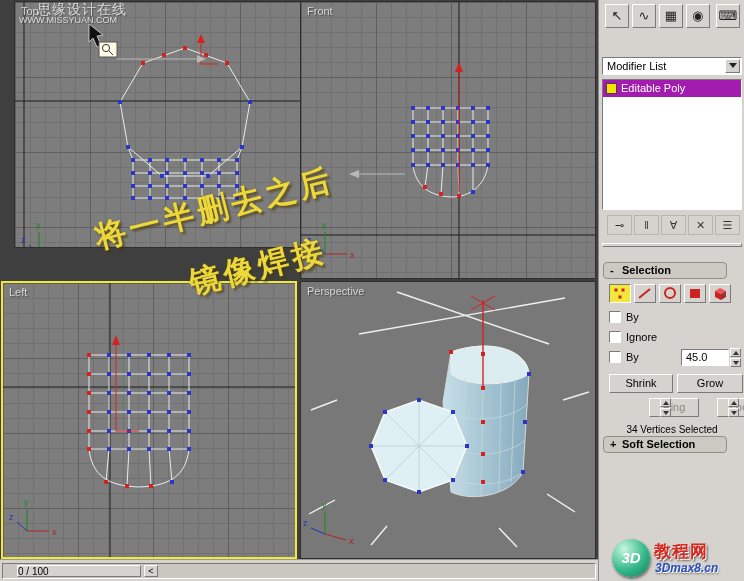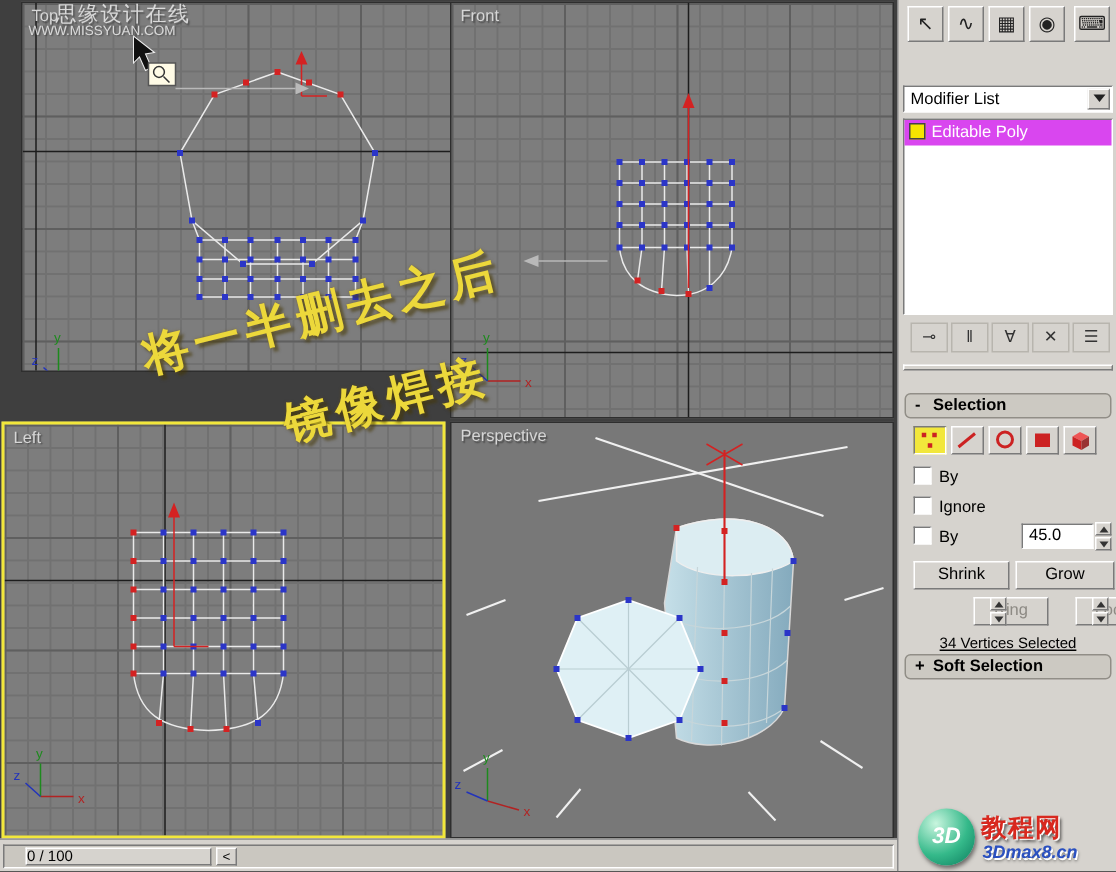--- a/index.html
+++ b/index.html
@@ -41,39 +41,39 @@
            border-left:1px solid #8a8a8a; overflow:hidden; font-size:11px; color:#000; }
   .raised { background:#d6d3ce; border:1px solid; border-color:#ffffff #7a7a7a #7a7a7a #ffffff; }
   .sunken { background:#ffffff; border:1px solid; border-color:#7a7a7a #ffffff #ffffff #7a7a7a; }
   .tool-btn { position:absolute; width:24px; height:24px; text-align:center; line-height:22px;
               font-size:13px; color:#222; cursor:default; }
   .stack-btn { position:absolute; width:25px; height:20px; text-align:center; line-height:18px;
                font-size:11px; color:#333; background:#d6d3ce; border:1px solid #b8b5ae; }
   .field-text { position:absolute; left:4px; top:2px; white-space:nowrap; }
   .combo-arrow-btn { position:absolute; right:1px; top:1px; width:15px; height:14px;
                      text-align:center; line-height:13px; font-size:8px; }
-  .rollout { position:absolute; left:4px; width:138px; height:17px; background:#ccc9c2;
+  .rollout { position:absolute; left:4px; width:124px; height:17px; background:#ccc9c2;
              border:1px solid #918e87; border-radius:4px; font-weight:bold;
              line-height:15px; padding-left:6px; }
   .rollout .collapse { display:inline-block; width:12px; }
   .chkrow { position:absolute; left:10px; height:14px; line-height:13px; white-space:nowrap; }
   .chk { display:inline-block; width:12px; height:12px; vertical-align:-2px; margin-right:5px;
          background:#fff; border:1px solid; border-color:#7a7a7a #ffffff #ffffff #7a7a7a; }
   .btn { position:absolute; height:19px; text-align:center; line-height:17px; }
   .btn.disabled { color:#8d8a84;margin-left:40px; }
   .spinner { position:absolute; width:11px; height:19px; }
   .spinner .up, .spinner .dn { position:absolute; left:0; width:11px; height:9px;
       background:#d6d3ce; border:1px solid; border-color:#ffffff #7a7a7a #7a7a7a #ffffff; }
   .spinner .up { top:0; } .spinner .dn { top:10px; }
   .spinner .up:after, .spinner .dn:after { content:""; position:absolute; left:2px;
       border-left:3px solid transparent; border-right:3px solid transparent; }
   .spinner .up:after { top:2px; border-bottom:4px solid #333; }
   .spinner .dn:after { top:2px; border-top:4px solid #333; }
   .so-btn { position:absolute; width:22px; height:19px; }
-  .status-line { position:absolute; left:0; width:146px; text-align:center; font-size:10px;text-decoration:underline; }
+  .status-line { position:absolute; left:0; width:146px; text-align:center; font-size:10px; }
 
   
   .timebar { position:absolute; left:0; top:559px; width:598px; height:22px; background:#d6d3ce;
              border-top:1px solid #9a9a9a; }
   .time-track { position:absolute; left:2px; top:3px; width:594px; height:16px;
                 background:#cac7c0; border:1px solid; border-color:#7a7a7a #ffffff #ffffff #7a7a7a; }
   .time-slider { position:absolute; left:14px; top:1px; width:124px; height:12px;
                  line-height:11px; font-size:10px; }
   .time-step { position:absolute; left:141px; top:1px; width:14px; height:12px;
                text-align:center; line-height:10px; font-size:9px; }
@@ -272,21 +272,21 @@
     <div class="tool-btn raised" style="left:87px; top:4px;"><span>◉</span></div>
     <div class="tool-btn raised" style="left:117px; top:4px;"><span>⌨</span></div>
 
 
     <div class="sunken" style="position:absolute; left:3px; top:57px; width:140px; height:18px; background:#fff;">
       <span class="field-text">Modifier List</span>
       <span class="combo-arrow-btn raised" style="line-height:12px;"><span style="display:inline-block; border-left:4px solid transparent; border-right:4px solid transparent; border-top:5px solid #222;"></span></span>
     </div>
 
     <div class="sunken" style="position:absolute; left:3px; top:79px; width:140px; height:131px;">
-      <div style="height:17px; background:#d946ef; color:#fff; line-height:16px; padding-left:3px; white-space:nowrap;">
+      <div style="height:17px; background:#a21caf; color:#fff; line-height:16px; padding-left:3px; white-space:nowrap;">
         <span style="display:inline-block; width:11px; height:11px; background:#f6e400; border:1px solid #444; vertical-align:-2px; margin-right:4px;"></span><span>Editable Poly</span>
       </div>
     </div>
 
     <div class="stack-btn" style="left:8px;  top:215px;"><span>⊸</span></div>
     <div class="stack-btn" style="left:35px; top:215px;"><span>‖</span></div>
     <div class="stack-btn" style="left:62px; top:215px;"><span>∀</span></div>
     <div class="stack-btn" style="left:89px; top:215px;"><span>✕</span></div>
     <div class="stack-btn" style="left:116px; top:215px;"><span>☰</span></div>
 

